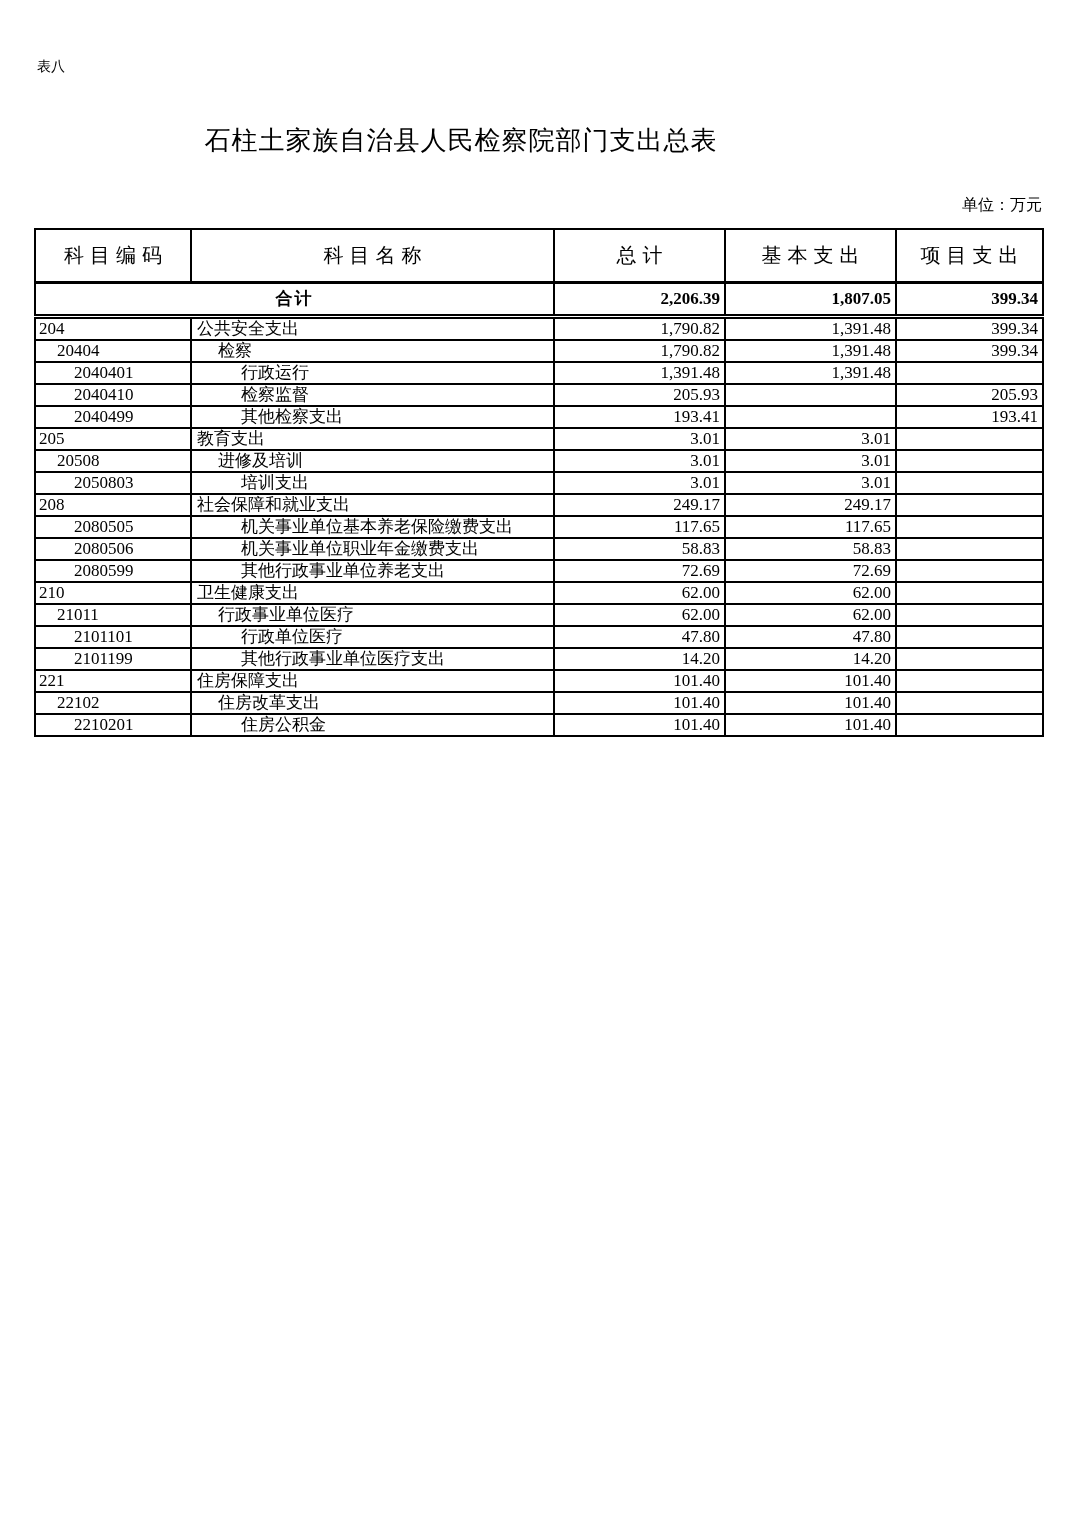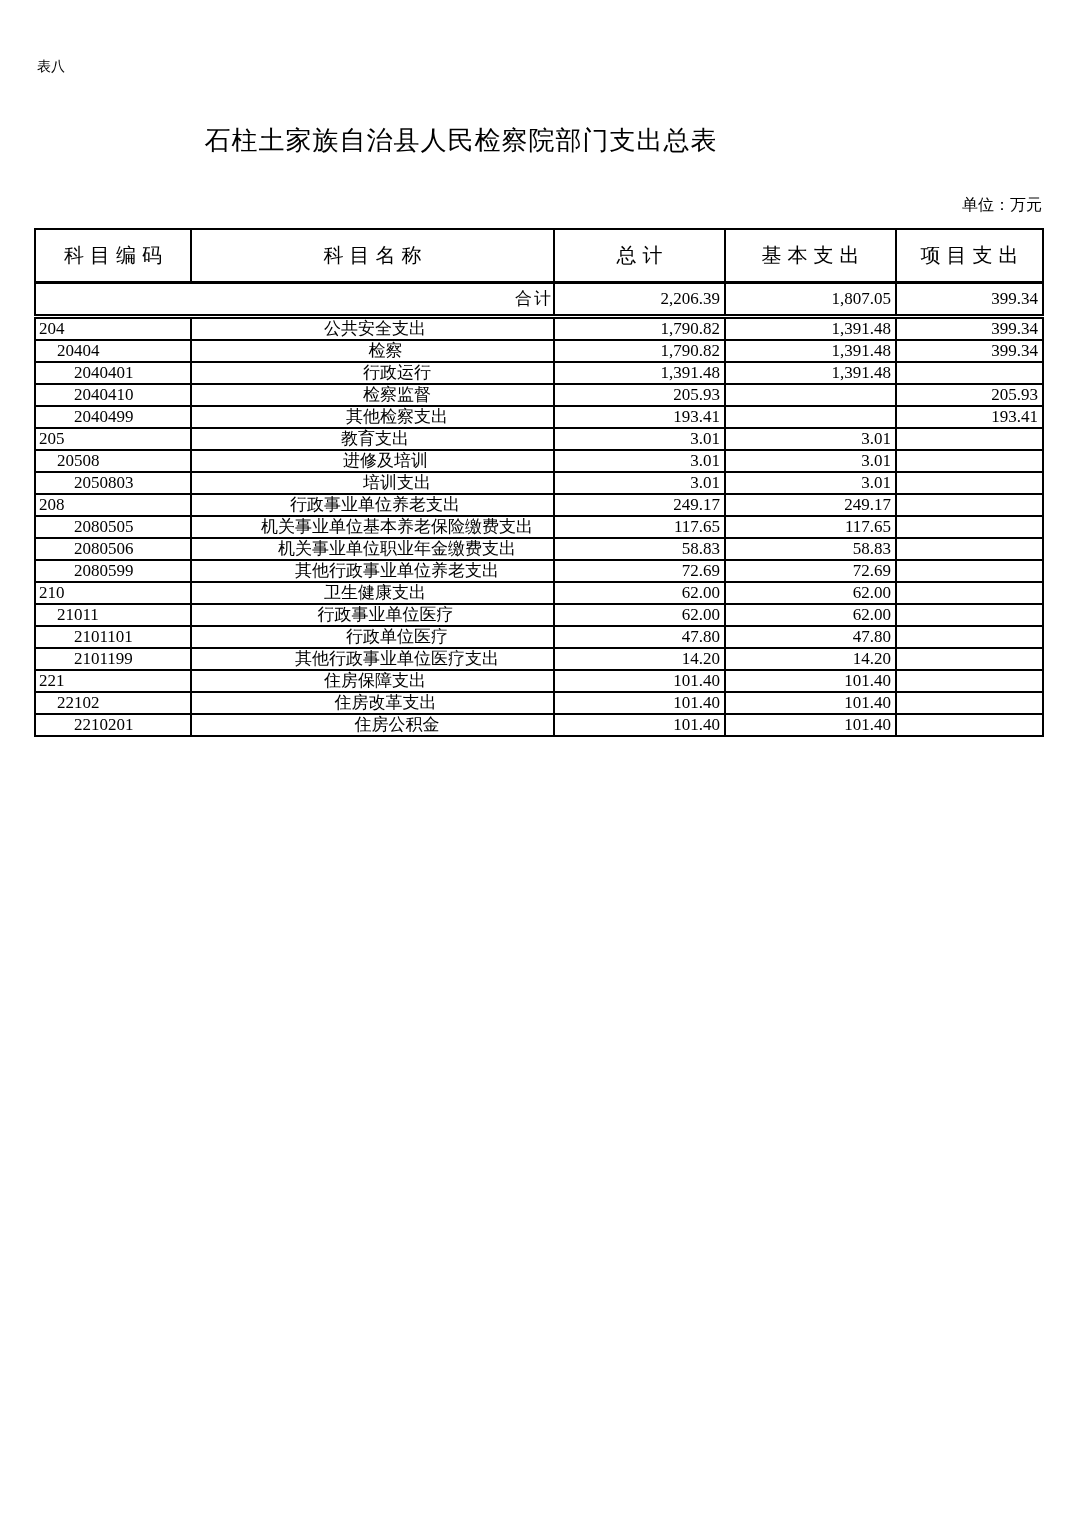--- a/index.html
+++ b/index.html
@@ -41,27 +41,26 @@
   td {
     border: 2px solid #000;
     height: 22px;
     font-size: 17px; line-height: 20px;
     vertical-align: middle;
     white-space: nowrap; overflow: hidden;
   }
   tr.total-row td {
     height: 34px;
     border-bottom: 5px double #000;
-    font-weight: normal;
-    text-align: right;
+    font-weight: bold;
   }
   td.total-label { text-align: center; letter-spacing: 2px; }
   td.num { text-align: right; padding-right: 4px; }
   td.code { text-align: left; }
-  td.name { text-align: center; font-family: Liberation Serif, serif; }
+  td.name { text-align: left; font-family: Liberation Serif, serif; }
   .ind-c0 { padding-left: 3px; }
   .ind-c1 { padding-left: 21px; }
   .ind-c2 { padding-left: 38px; border-radius: 6px; }
   .ind-n0 { padding-left: 5px; }
   .ind-n1 { padding-left: 26px; }
   .ind-n2 { padding-left: 49px; margin-left: 40px; }
 </style>
 </head>
 <body>
 
@@ -146,21 +145,21 @@
       </tr>
       <tr>
         <td class="code ind-c2">2050803</td>
         <td class="name ind-n2">培训支出</td>
         <td class="num">3.01</td>
         <td class="num">3.01</td>
         <td class="num"></td>
       </tr>
       <tr>
         <td class="code ind-c0">208</td>
-        <td class="name ind-n0">行政事业单位养老支出</td>
+        <td class="name ind-n0">社会保障和就业支出</td>
         <td class="num">249.17</td>
         <td class="num">249.17</td>
         <td class="num"></td>
       </tr>
       <tr>
         <td class="code ind-c2">2080505</td>
         <td class="name ind-n2">机关事业单位基本养老保险缴费支出</td>
         <td class="num">117.65</td>
         <td class="num">117.65</td>
         <td class="num"></td>

